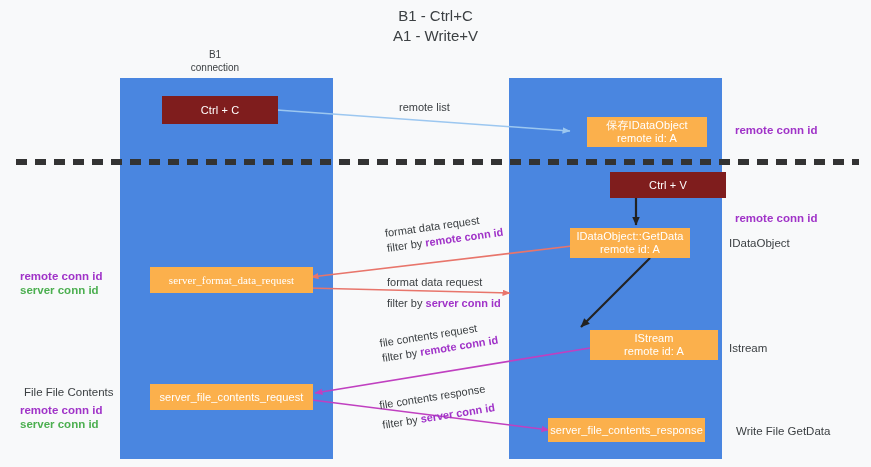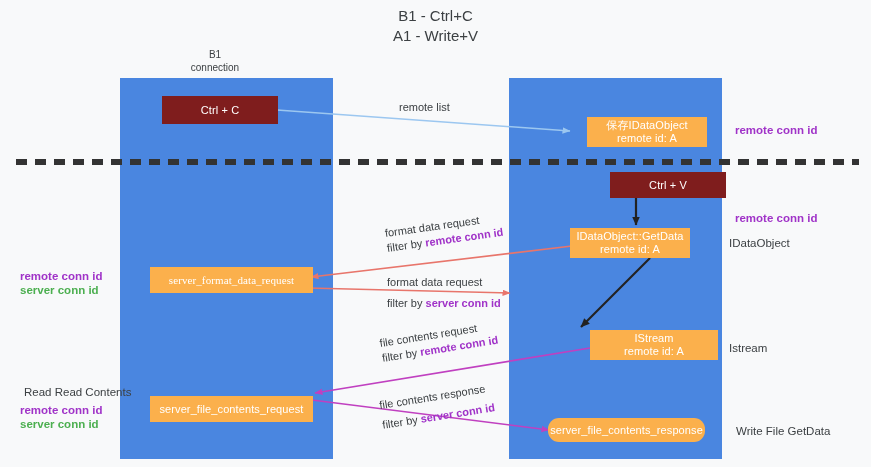--- a/index.html
+++ b/index.html
@@ -108,21 +108,21 @@
               background-image:repeating-linear-gradient(to right,#333 0px,#333 11px,transparent 11px,transparent 19px);"></div>
 
   <div class="abs box green" style="left:162px;top:96px;width:116px;height:28px;">
     <span>Ctrl + C</span>
   </div>
 
   <div class="abs box orange" style="left:150px;top:267px;width:163px;height:26px;font-family:Liberation Serif, serif;">
     <span>server_format_data_request</span>
   </div>
 
-  <div class="abs box orange" style="left:150px;top:384px;width:163px;height:26px;margin-top:12px;">
+  <div class="abs box orange" style="left:150px;top:384px;width:163px;height:26px;">
     <span>server_file_contents_request</span>
   </div>
 
   <div class="abs box orange" style="left:587px;top:117px;width:120px;height:30px;">
     <span>保存IDataObject</span>
     <span>remote id: A</span>
   </div>
 
   <div class="abs box green" style="left:578px;top:172px;width:116px;height:26px;margin-left:32px;">
     <span>Ctrl + V</span>
@@ -132,21 +132,21 @@
     <span>IDataObject::GetData</span>
     <span>remote id: A</span>
   </div>
 
 
   <div class="abs box orange" style="left:590px;top:330px;width:128px;height:30px;">
     <span>IStream</span>
     <span>remote id: A</span>
   </div>
 
-  <div class="abs box orange" style="left:548px;top:418px;width:157px;height:24px;border-radius:11px;">
+  <div class="abs box orange" style="left:548px;top:418px;width:157px;height:24px;">
     <span>server_file_contents_response</span>
   </div>
 
   <div class="abs midlabel" style="left:399px;top:100px;">
     <span>remote list</span>
   </div>
 
   <div class="abs midlabel rot" style="left:386px;top:226px;transform:rotate(-8deg);">
     <div><span>format data request</span></div>
     <div>
@@ -183,20 +183,20 @@
 
   <div class="abs side" style="left:729px;top:341px;">Istream</div>
 
   <div class="abs side" style="left:736px;top:424px;">Write File GetData</div>
 
   <div class="abs side" style="left:20px;top:269px;">
     <div class="purple">remote conn id</div>
     <div class="green-t">server conn id</div>
   </div>
 
-  <div class="abs side" style="left:24px;top:385px;">Read Read Contents</div>
+  <div class="abs side" style="left:24px;top:385px;">File File Contents</div>
 
   <div class="abs side" style="left:20px;top:403px;">
     <div class="purple">remote conn id</div>
     <div class="green-t">server conn id</div>
   </div>
 
 </div>
 
 </body></html>

